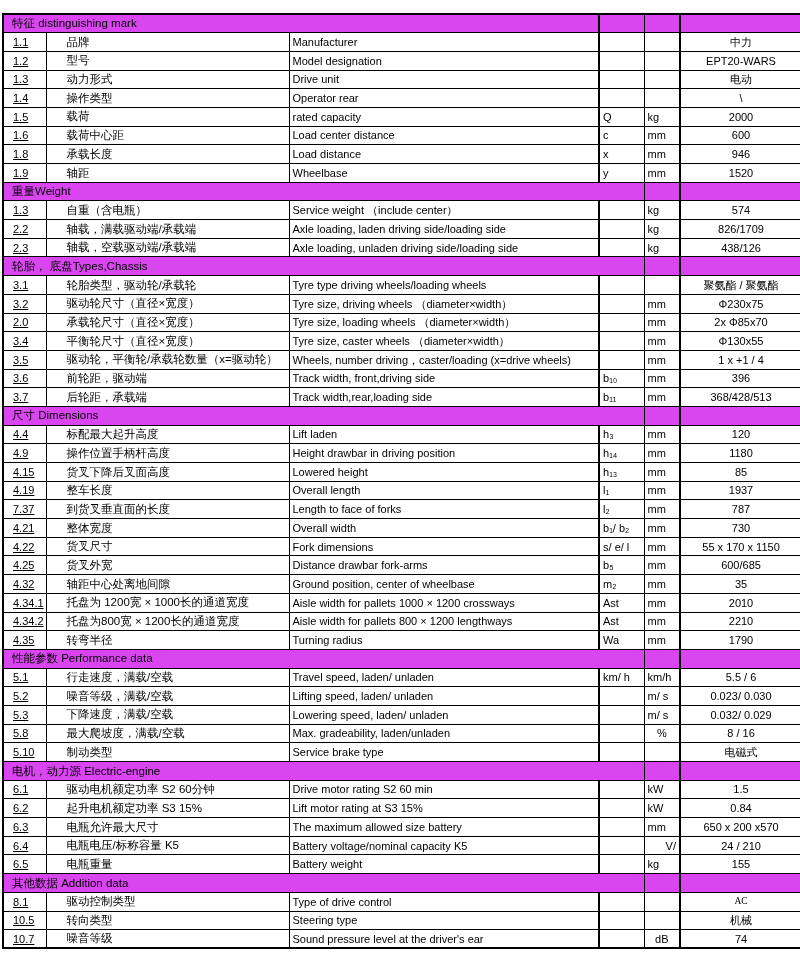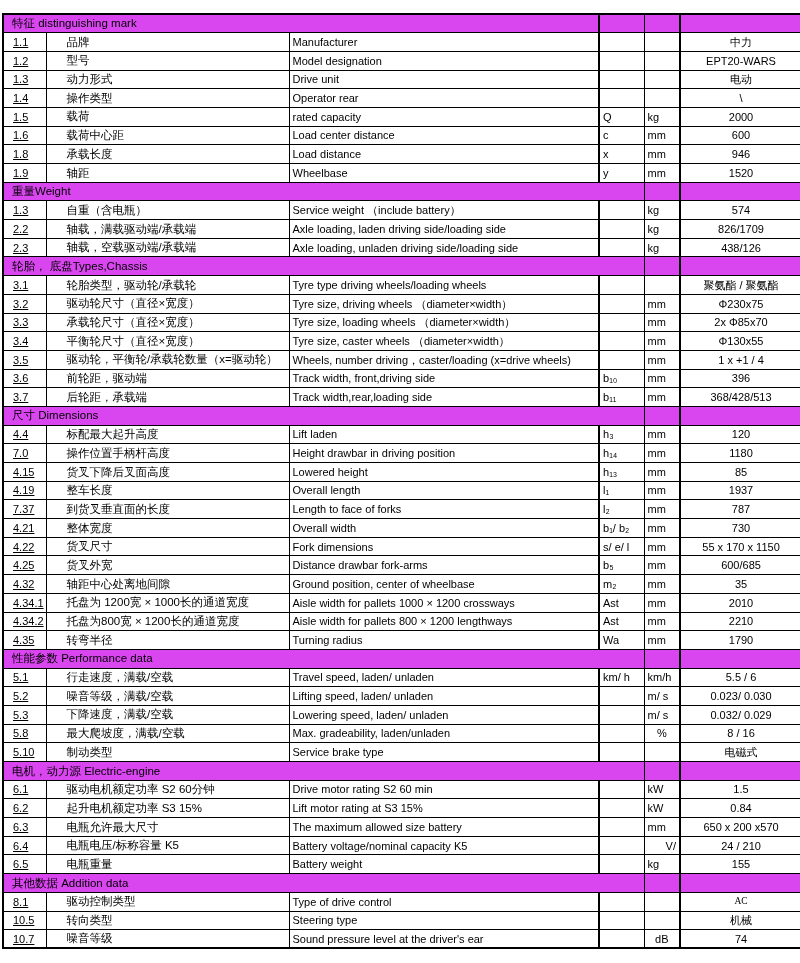--- a/index.html
+++ b/index.html
@@ -125,21 +125,21 @@
         <td class="col-val">1520</td>
       </tr>
       <tr class="section">
         <td colspan="4">重量Weight</td>
         <td class="col-unit"></td>
         <td class="col-val"></td>
       </tr>
       <tr>
         <td class="col-no">1.3</td>
         <td class="col-zh">自重（含电瓶）</td>
-        <td class="col-en">Service weight （include battery）</td>
+        <td class="col-en">Service weight （include center）</td>
         <td class="col-sym"></td>
         <td class="col-unit">kg</td>
         <td class="col-val">574</td>
       </tr>
       <tr>
         <td class="col-no">2.2</td>
         <td class="col-zh">轴载，满载驱动端/承载端</td>
         <td class="col-en">Axle loading, laden driving side/loading side</td>
         <td class="col-sym"></td>
         <td class="col-unit">kg</td>
@@ -168,21 +168,21 @@
       </tr>
       <tr>
         <td class="col-no">3.2</td>
         <td class="col-zh">驱动轮尺寸（直径×宽度）</td>
         <td class="col-en">Tyre size, driving wheels （diameter×width）</td>
         <td class="col-sym"></td>
         <td class="col-unit">mm</td>
         <td class="col-val">Φ230x75</td>
       </tr>
       <tr>
-        <td class="col-no">3.3</td>
+        <td class="col-no">2.0</td>
         <td class="col-zh">承载轮尺寸（直径×宽度）</td>
         <td class="col-en">Tyre size, loading wheels （diameter×width）</td>
         <td class="col-sym"></td>
         <td class="col-unit">mm</td>
         <td class="col-val">2x Φ85x70</td>
       </tr>
       <tr>
         <td class="col-no">3.4</td>
         <td class="col-zh">平衡轮尺寸（直径×宽度）</td>
         <td class="col-en">Tyre size, caster wheels （diameter×width）</td>
@@ -221,21 +221,21 @@
       </tr>
       <tr>
         <td class="col-no">4.4</td>
         <td class="col-zh">标配最大起升高度</td>
         <td class="col-en">Lift laden</td>
         <td class="col-sym">h₃</td>
         <td class="col-unit">mm</td>
         <td class="col-val">120</td>
       </tr>
       <tr>
-        <td class="col-no">7.0</td>
+        <td class="col-no">4.9</td>
         <td class="col-zh">操作位置手柄杆高度</td>
         <td class="col-en">Height drawbar in driving position</td>
         <td class="col-sym">h₁₄</td>
         <td class="col-unit">mm</td>
         <td class="col-val">1180</td>
       </tr>
       <tr>
         <td class="col-no">4.15</td>
         <td class="col-zh">货叉下降后叉面高度</td>
         <td class="col-en">Lowered height</td>

